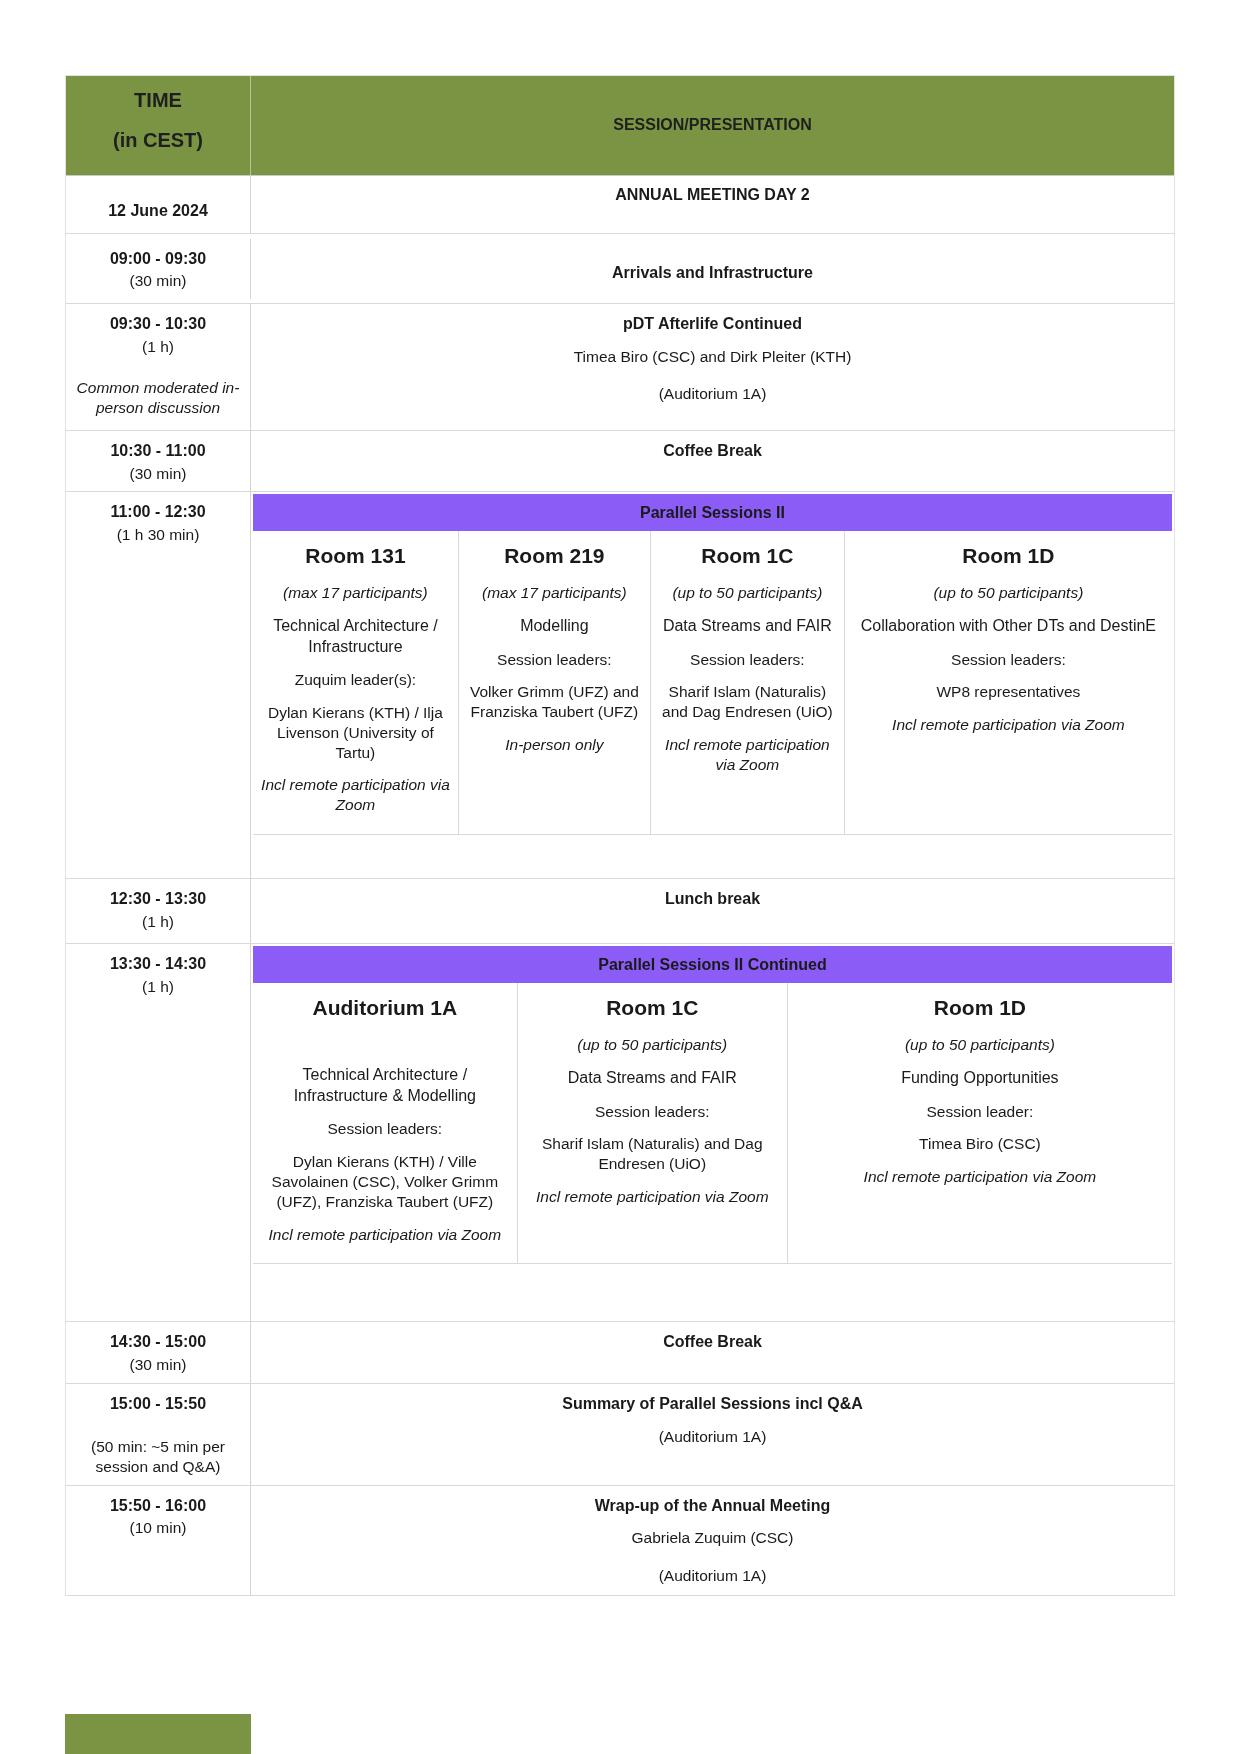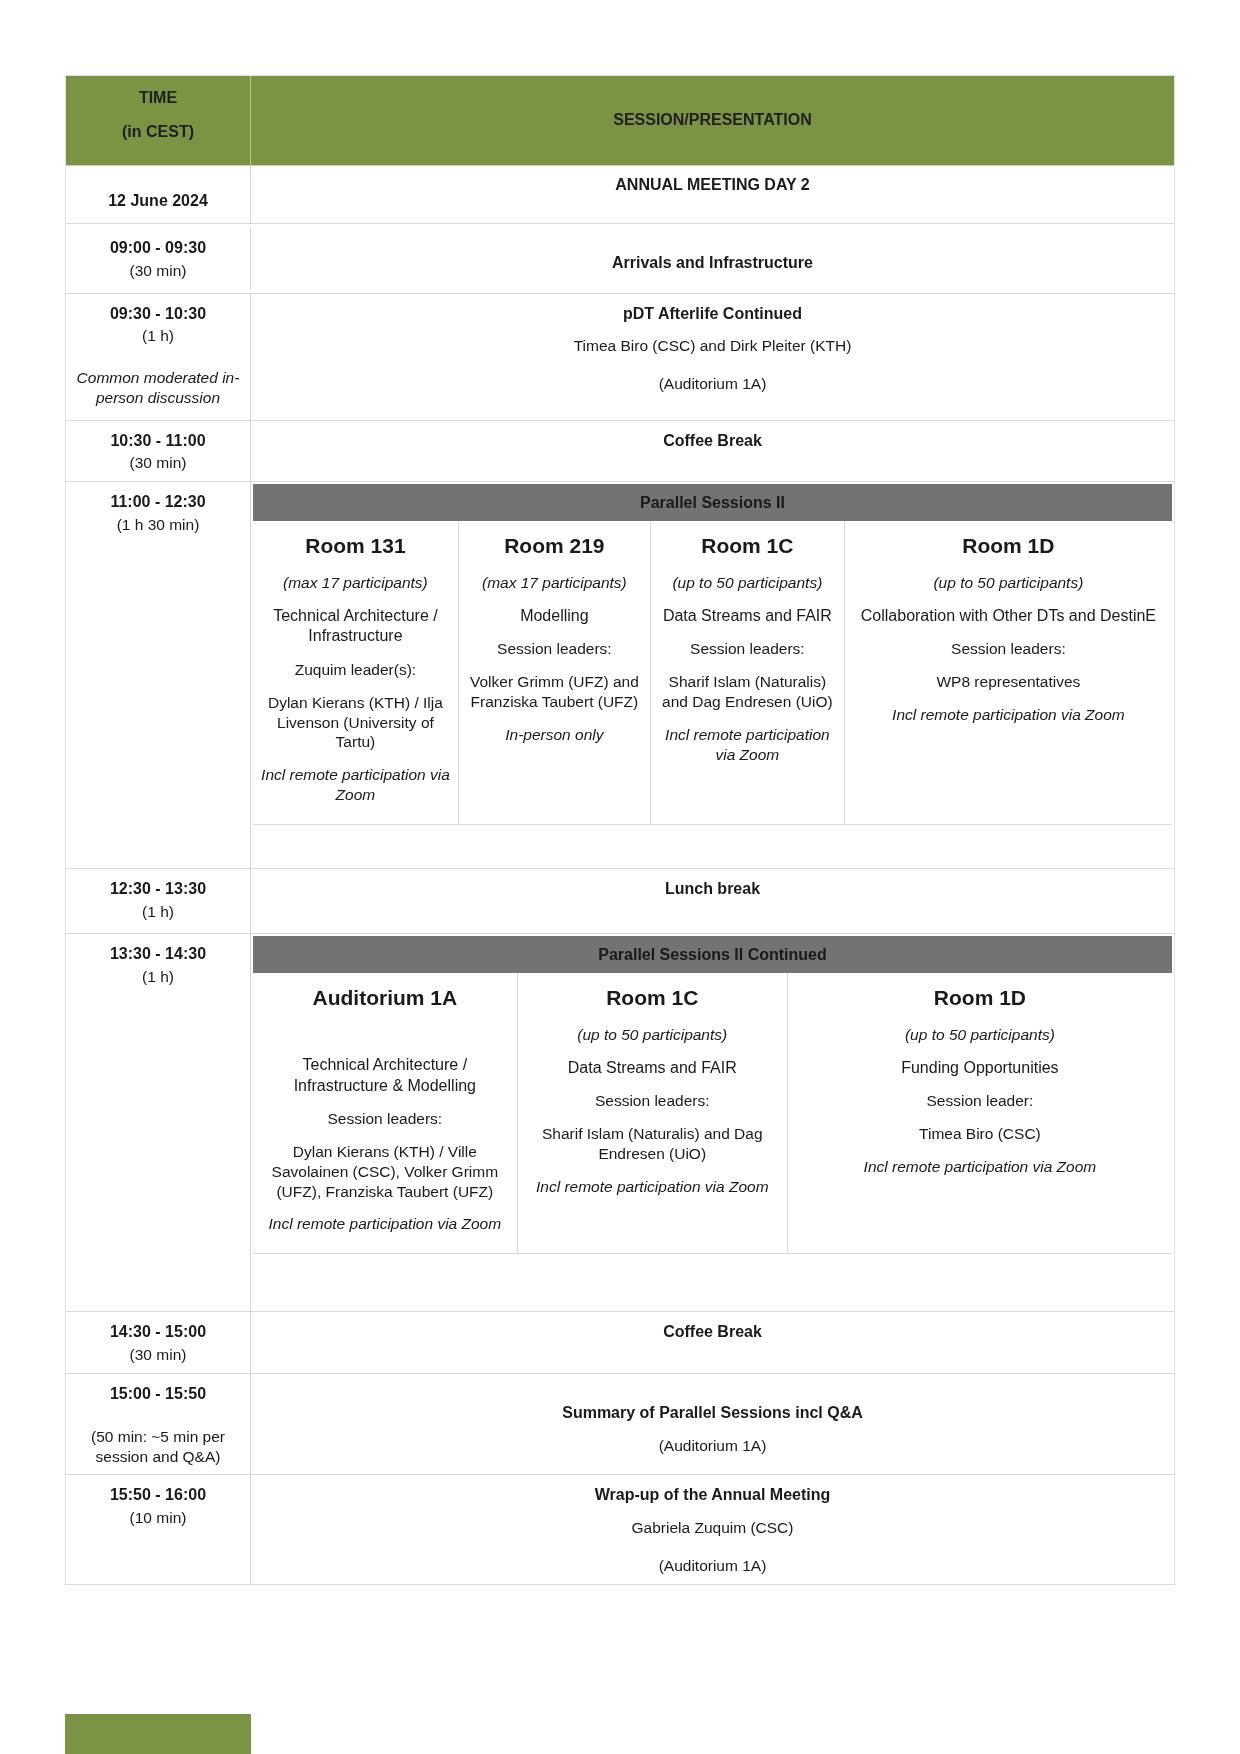--- a/index.html
+++ b/index.html
@@ -19,47 +19,47 @@
   }
   .row { display: flex; border-bottom: 1px solid #d9d9d9; }
   .time-cell {
     width: 185px; flex: 0 0 185px;
     text-align: center; padding: 8px 6px;
     border-right: 1px solid #d4d4d4;
   }
   .session-cell { flex: 1 1 auto; text-align: center; padding: 0 2px; }
   .header-row { background: #7A9444; border-bottom: 1px solid #c9c9c9; }
   .header-row .time-cell { border-right: 1px solid rgba(255,255,255,0.45); padding-top: 12px; }
-  .header-row .hline { font-weight: bold; font-size: 16px; color: #1f1f1f; margin-bottom: 14px; }
+  .header-row .hline { font-weight: bold; font-size: 20px; color: #1f1f1f; margin-bottom: 14px; }
   .header-row .session-cell { display: flex; align-items: center; justify-content: center; }
   .header-row .session-label { font-weight: bold; font-size: 16px; color: #1f1f1f; }
 
   .tt { font-weight: bold; font-size: 16px; margin-top: 2px; }
   .td { margin-top: 2px; }
   .tn { font-style: italic; margin-top: 22px; }
   .st { font-weight: bold; font-size: 16px; margin-top: 10px; }
   .sp { margin-top: 12px; }
   .sl { margin-top: 18px; }
 
   .r-day      { min-height: 58px; }
   .r-day .st  { margin-top: 9px; }
   .r-day .tt  { margin-top: 17px; }
   .r-arrivals { min-height: 70px; align-items: center; }
   .r-pdt      { min-height: 127px; }
   .r-coffee1  { min-height: 61px; }
   .r-parallel1{ min-height: 387px; }
   .r-lunch    { min-height: 65px; }
   .r-parallel2{ min-height: 378px; }
   .r-coffee2  { min-height: 62px; }
-  .r-summary  { min-height: 98px; align-items: center; }
+  .r-summary  { min-height: 98px; }
   .r-wrapup   { min-height: 110px; }
   .header-row { min-height: 72px; }
 
   .banner {
-    background: #737373;
+    background: #8b5cf6;
     font-weight: bold; font-size: 16px;
     height: 37px; line-height: 37px;
     margin: 2px 0 0 0;
   }
   .subgrid { display: grid; margin-bottom: 14px; }
   .cols4 { grid-template-columns: 22.4% 20.9% 21.1% 35.6%; }
   .cols3 { grid-template-columns: 28.8% 29.4% 41.8%; }
   .subcell {
     border-right: 1px solid #d9d9d9;
     border-bottom: 1px solid #d9d9d9;

